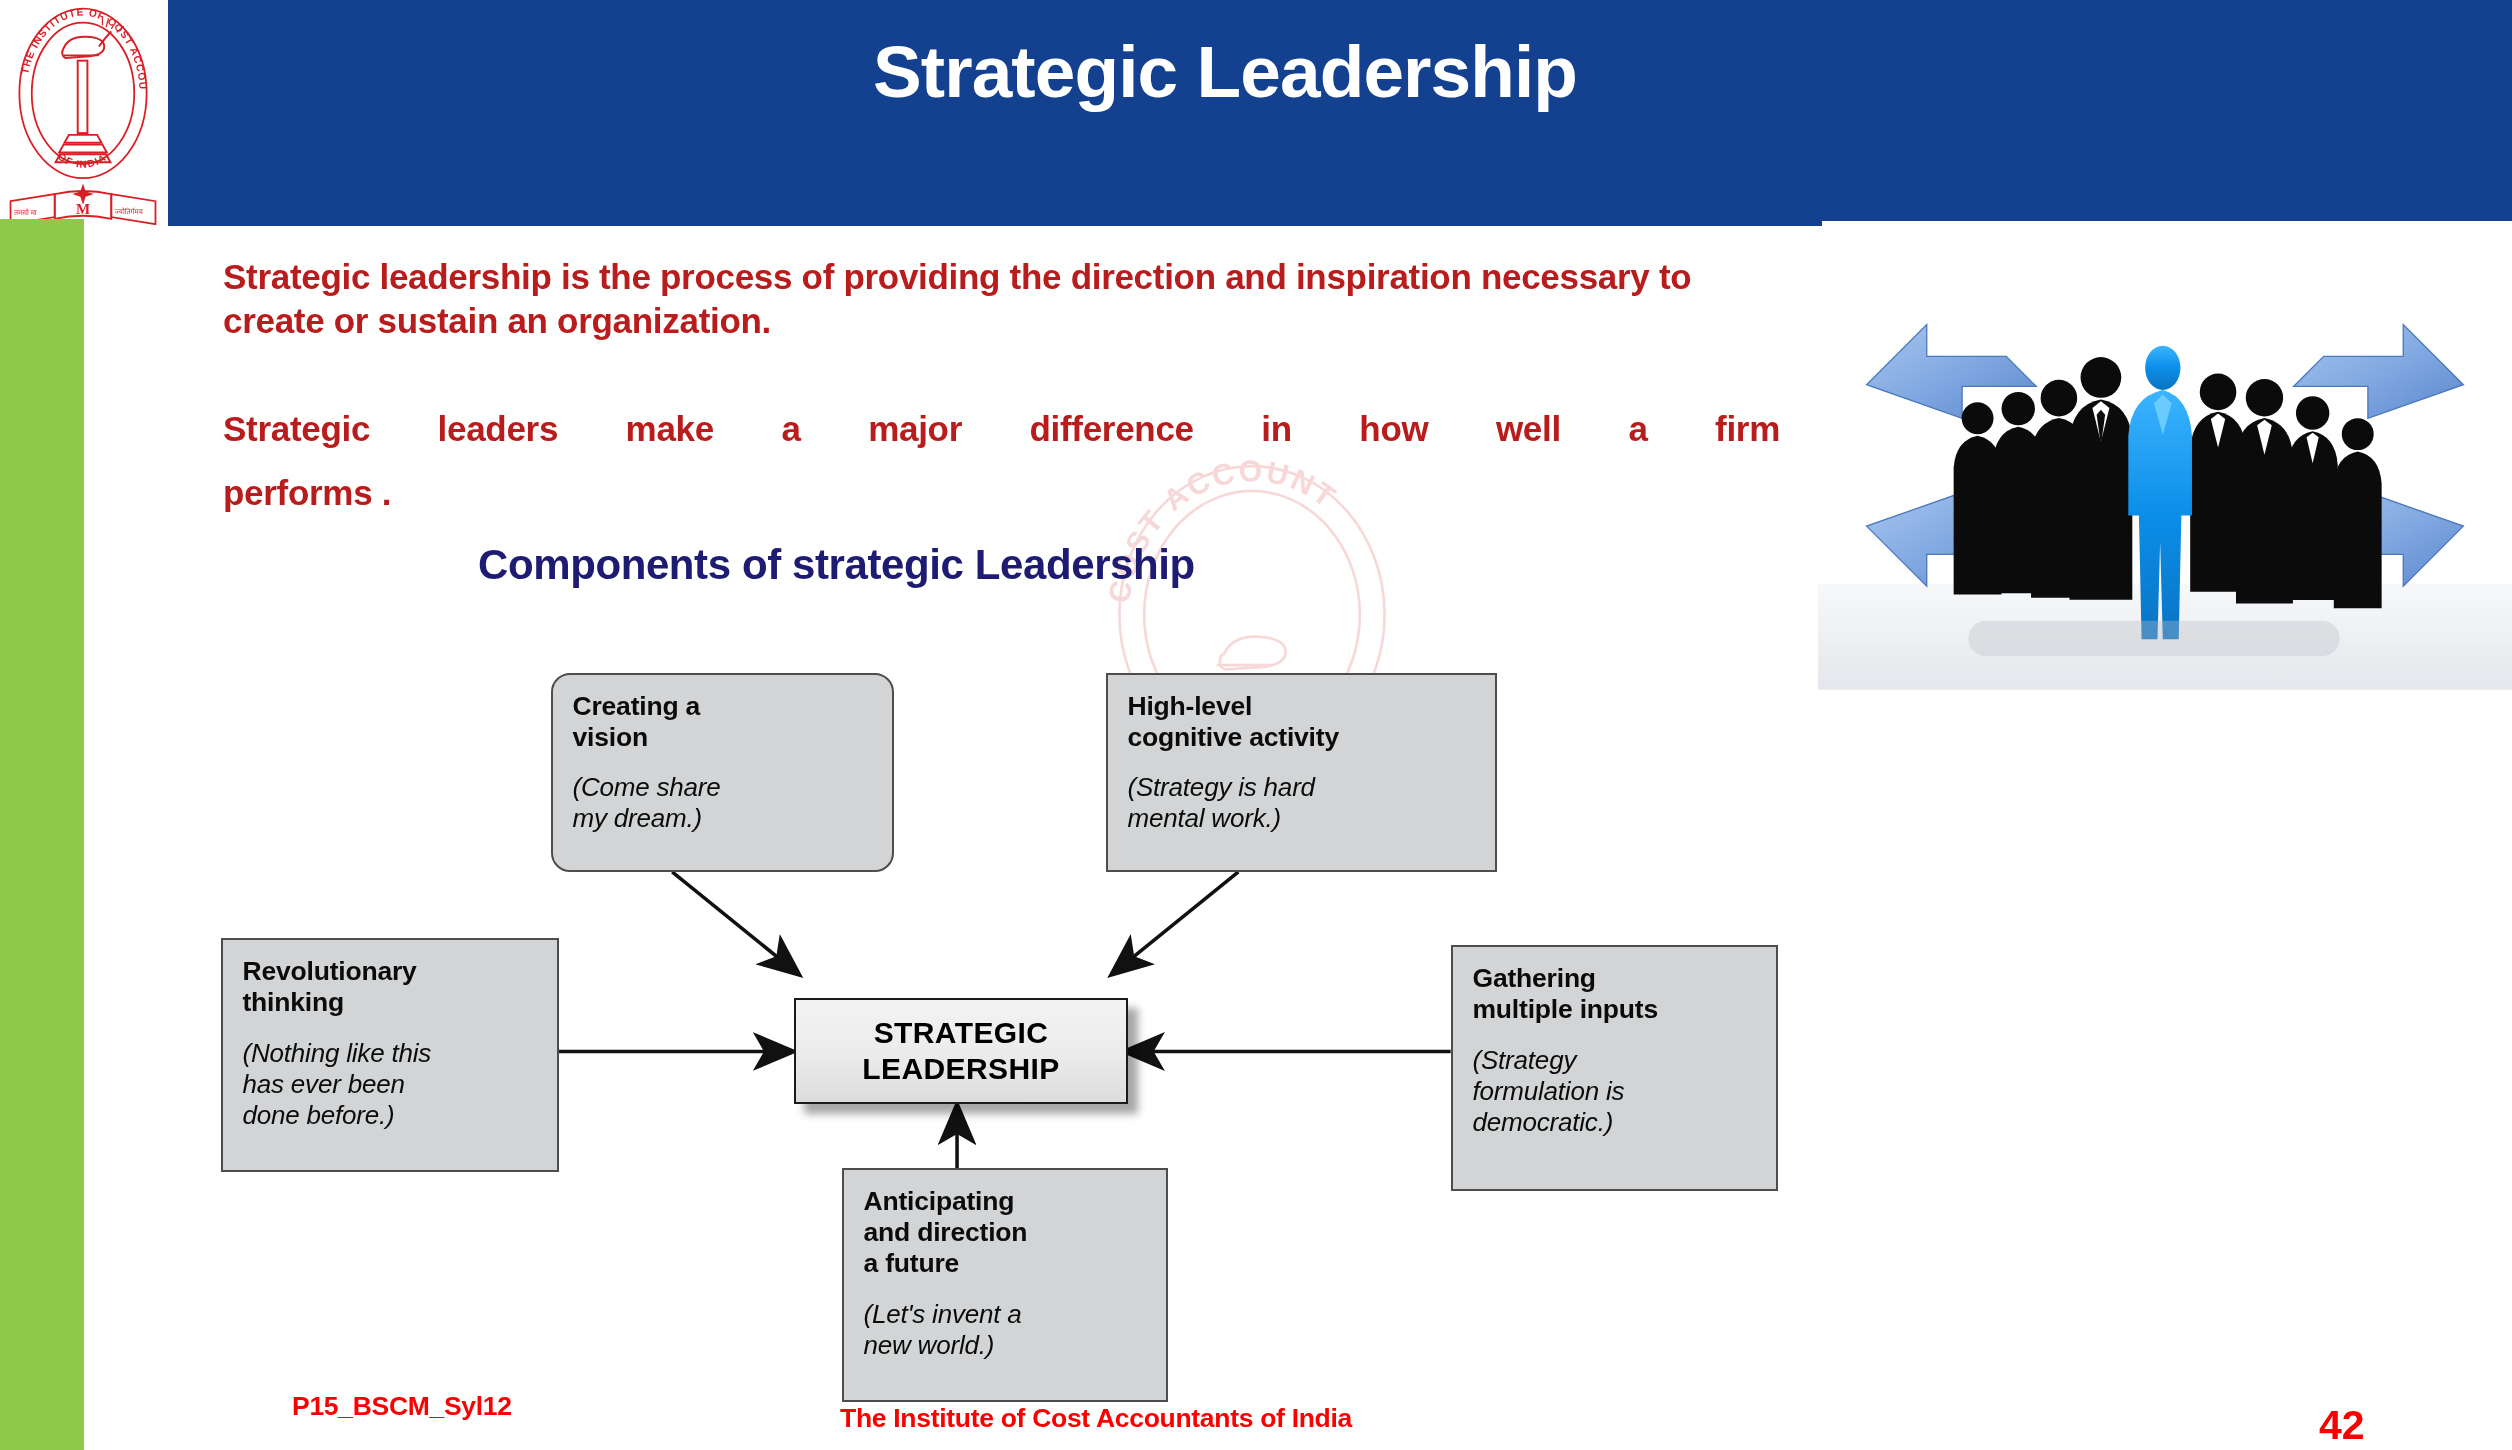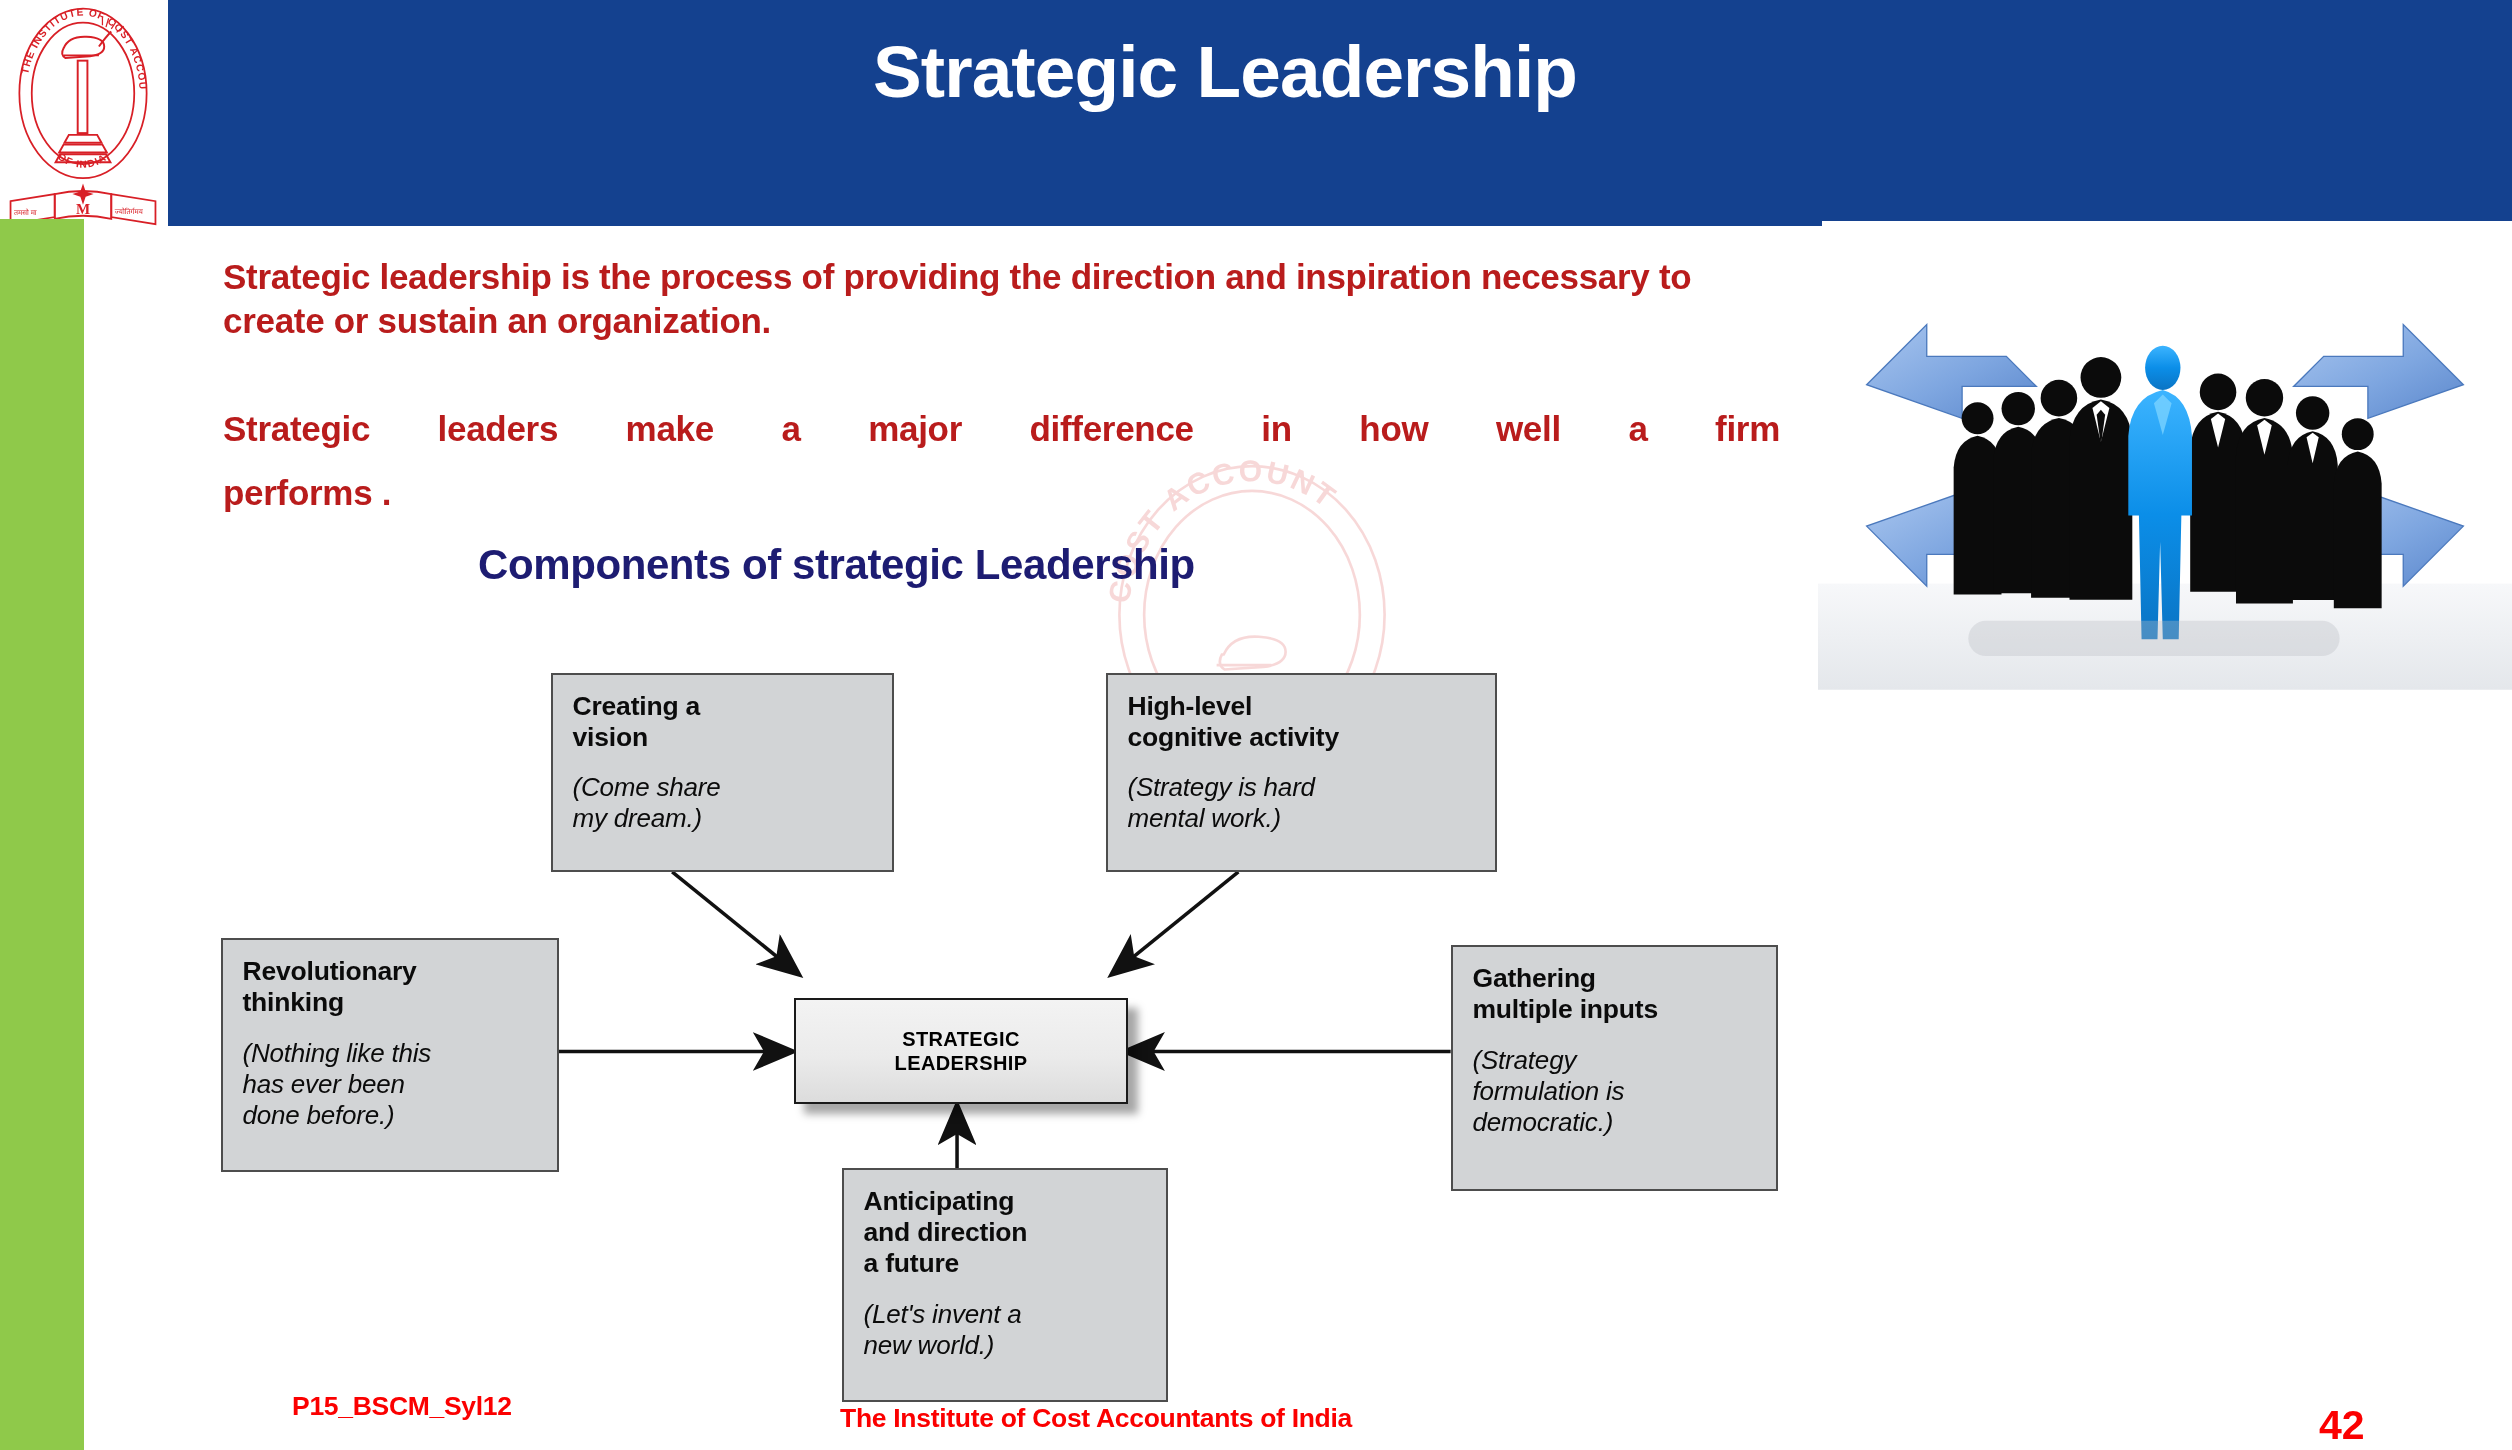--- a/index.html
+++ b/index.html
@@ -154,21 +154,21 @@
     background: linear-gradient(180deg,#f3f3f3 0%,#ebebeb 55%,#dcdcdc 100%);
     border: 2.7px solid #1a1a1a;
     box-sizing: border-box;
     box-shadow: 9.7px 9.7px 8px rgba(0,0,0,0.35);
     display: flex;
     align-items: center;
     justify-content: center;
   }
   #box-center .ctext {
     font-weight: bold;
-    font-size: 20px;
+    font-size: 30px;
     line-height: 1.2;
     letter-spacing: 0.4px;
     text-align: center;
     color: #000;
   }
   #arrows-svg {
     position: absolute;
     left: 0; top: 0;
     width: 1557px;
     height: 708px;
@@ -370,21 +370,21 @@
 
     <line x1="1150" y1="245" x2="1008" y2="360" stroke="#111" stroke-width="4" marker-end="url(#ah)"></line>
 
     <line x1="380" y1="448" x2="645" y2="448" stroke="#111" stroke-width="4" marker-end="url(#ah)"></line>
 
     <line x1="1390" y1="448" x2="1023" y2="448" stroke="#111" stroke-width="4" marker-end="url(#ah)"></line>
 
     <line x1="832" y1="640" x2="832" y2="510" stroke="#111" stroke-width="4" marker-end="url(#ah)"></line>
   </svg>
 
-  <div class="dbox" id="box-vision" style="left:330px; top:17.7px; width:343px; height:199px;">
+  <div class="dbox" id="box-vision" style="left:330px; top:17.7px; width:343px; height:199px;border-radius:19px;">
     <div class="bold">
       <div>Creating a</div>
       <div>vision</div>
     </div>
     <div class="ital">
       <div>(Come share</div>
       <div>my dream.)</div>
     </div>
   </div>
 

